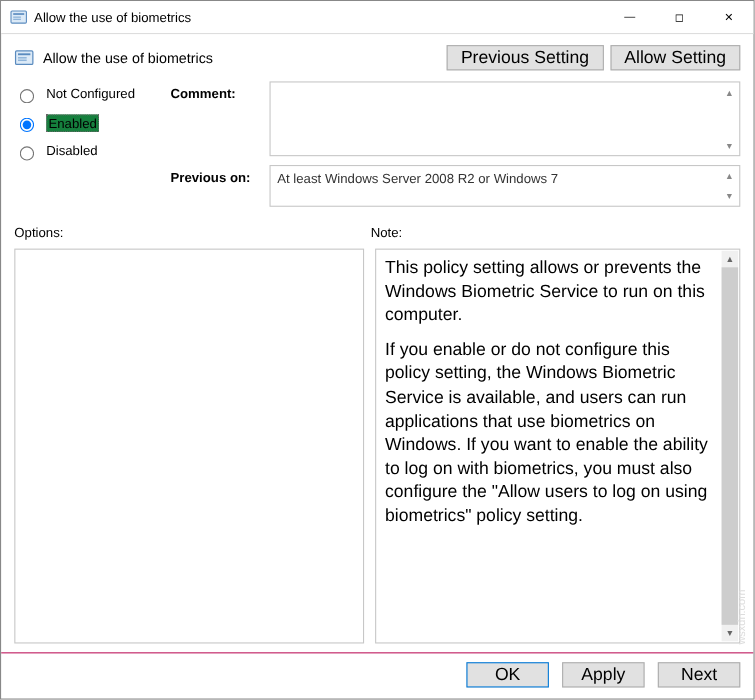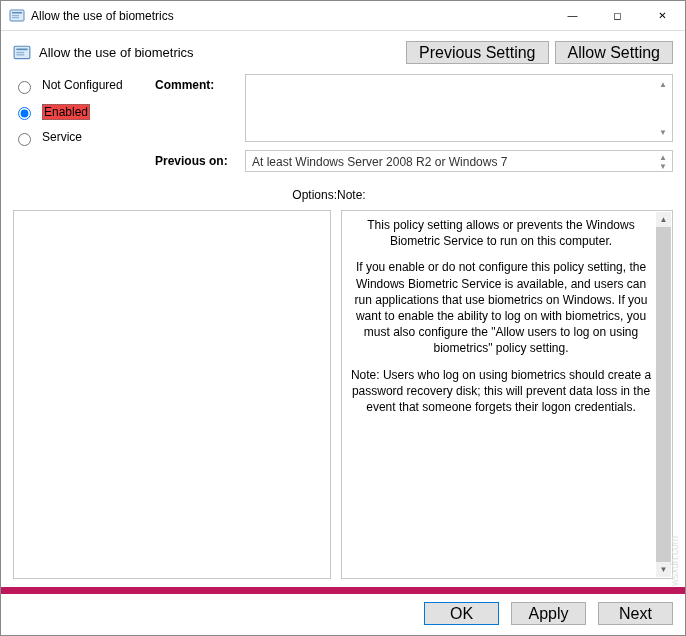--- a/index.html
+++ b/index.html
@@ -69,37 +69,37 @@
     display: flex;
     flex-direction: column;
     gap: 10px;
     padding-top: 4px;
   }
   .radio-row { display: flex; align-items: flex-start; gap: 8px; }
   .radio-row label { cursor: default; }
   .radio-row.selected label {
     border: 1px dotted #666;
     padding: 0 1px;
-    background: #ef4444;
+    background: #15803d;
   }
   .fields {
     flex: 1;
     display: grid;
     grid-template-columns: 90px 1fr;
     row-gap: 8px;
     align-items: start;
   }
   .fields .lbl { padding-top: 4px; font-weight: bold; }
   .textbox {
     border: 1px solid #c7c7c7;
     background: #fff;
     position: relative;
   }
   .textbox.comment { height: 68px; }
-  .textbox.supported { height: 22px; background: #fff; }
+  .textbox.supported { height: 38px; background: #fff; }
   .textbox.supported .content {
     padding: 4px 20px 4px 6px;
     color: #333;
   }
   .tb-scroll {
     position: absolute;
     right: 2px; top: 2px; bottom: 2px;
     width: 14px;
     display: flex;
     flex-direction: column;
@@ -108,21 +108,21 @@
   .tb-arrow {
     width: 14px; height: 14px;
     display: flex; align-items: center; justify-content: center;
     font-size: 8px; color: #888;
   }
   
   .midlabels {
     display: flex;
     padding: 8px 12px 4px 12px;
   }
-  .midlabels .lbl-opt { width: 324px; text-align: right; }
+  .midlabels .lbl-opt { width: 324px; }
   
   .panels {
     flex: 1;
     display: flex;
     padding: 4px 12px 8px 12px;
     gap: 10px;
     min-height: 0;
   }
   .panel {
     border: 1px solid #c7c7c7;
@@ -130,23 +130,22 @@
     flex: 1;
     position: relative;
     overflow: hidden;
   }
   .panel.options { flex: 0 0 318px; }
   .panel .pcontent {
     position: absolute;
     inset: 0 16px 0 0;
     padding: 6px 4px 6px 8px;
     overflow-y: auto;
-    font-size: 12px;
+    font-size: 16px;
     line-height: 1.35;
-    text-align: center;
   }
   .panel .pscroll {
     position: absolute;
     top: 1px; right: 1px; bottom: 1px;
     width: 15px;
     background: #f0f0f0;
     display: flex;
     flex-direction: column;
   }
   .panel .pscroll .thumb {
@@ -159,21 +158,21 @@
     font-size:8px;color:#666;
   }
   .help p { margin: 0 0 10px 0; }
   
   .footer {
     display: flex;
     justify-content: flex-end;
     align-items: center;
     padding: 8px 12px 10px 12px;
     gap: 6px;
-    border-top: 7px solid #be185d;
+    border-top: 1px solid #be185d;
   }
   .watermark {
     position: absolute;
     right: 6px;
     bottom: 50px;
     font-size: 10px;
     color: #ddd;
     writing-mode: sideways-lr;
     pointer-events: none;
   }
@@ -218,21 +217,21 @@
     <div class="radio-row">
       <input type="radio" name="st" style="">
       <label>Not Configured</label>
     </div>
     <div class="radio-row selected">
       <input type="radio" name="st" checked="" style="">
       <label>Enabled</label>
     </div>
     <div class="radio-row">
       <input type="radio" name="st" style="">
-      <label>Service</label>
+      <label>Disabled</label>
     </div>
   </div>
   <div class="fields">
     <div class="lbl">Comment:</div>
     <div class="textbox comment">
       <div class="tb-scroll">
         <div class="tb-arrow">▲</div>
         <div class="tb-arrow">▼</div>
       </div>
     </div>
@@ -253,21 +252,20 @@
 </div>
 
 <div class="panels">
   <div class="panel options">
     <div class="pcontent"></div>
   </div>
   <div class="panel help">
     <div class="pcontent" id="help-content">
         <p>This policy setting allows or prevents the Windows Biometric Service to run on this computer.</p>
         <p>If you enable or do not configure this policy setting, the Windows Biometric Service is available, and users can run applications that use biometrics on Windows. If you want to enable the ability to log on with biometrics, you must also configure the "Allow users to log on using biometrics" policy setting.</p>
-        <p>Note: Users who log on using biometrics should create a password recovery disk; this will prevent data loss in the event that someone forgets their logon credentials.</p>
       </div>
     <div class="pscroll">
       <div class="arrow">▲</div>
       <div class="thumb" style="flex:1"></div>
       <div class="arrow">▼</div>
     </div>
   </div>
 </div>
 
 <div class="footer">

